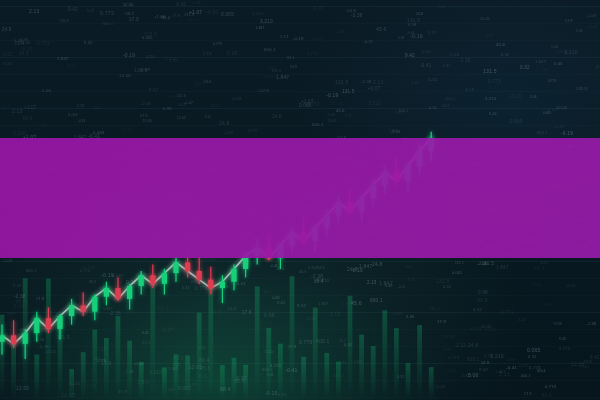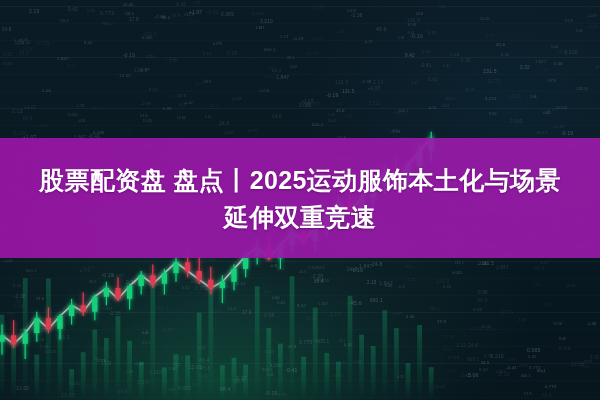--- a/index.html
+++ b/index.html
@@ -809,18 +809,14 @@
           <rect x="416.99999999999994" y="33.0" width="5.2" height="15.0" fill="#17d07a"></rect>
           <line x1="431.2" y1="13.7" x2="431.2" y2="43.7" stroke="#17d07a" stroke-width="1.25"></line>
           <rect x="428.59999999999997" y="20.1" width="5.2" height="12.9" fill="#17d07a"></rect>
         </g>
       </svg>
   </div>
 
   <div id="band"></div>
   <div id="band-tint"></div>
 
-  <div id="title">
-    <div class="title-line">股票配资盘 盘点丨2025运动服饰本土化与场景</div>
-    <div class="title-line">延伸双重竞速</div>
-  </div>
 
 </div>
 
 </body></html>

